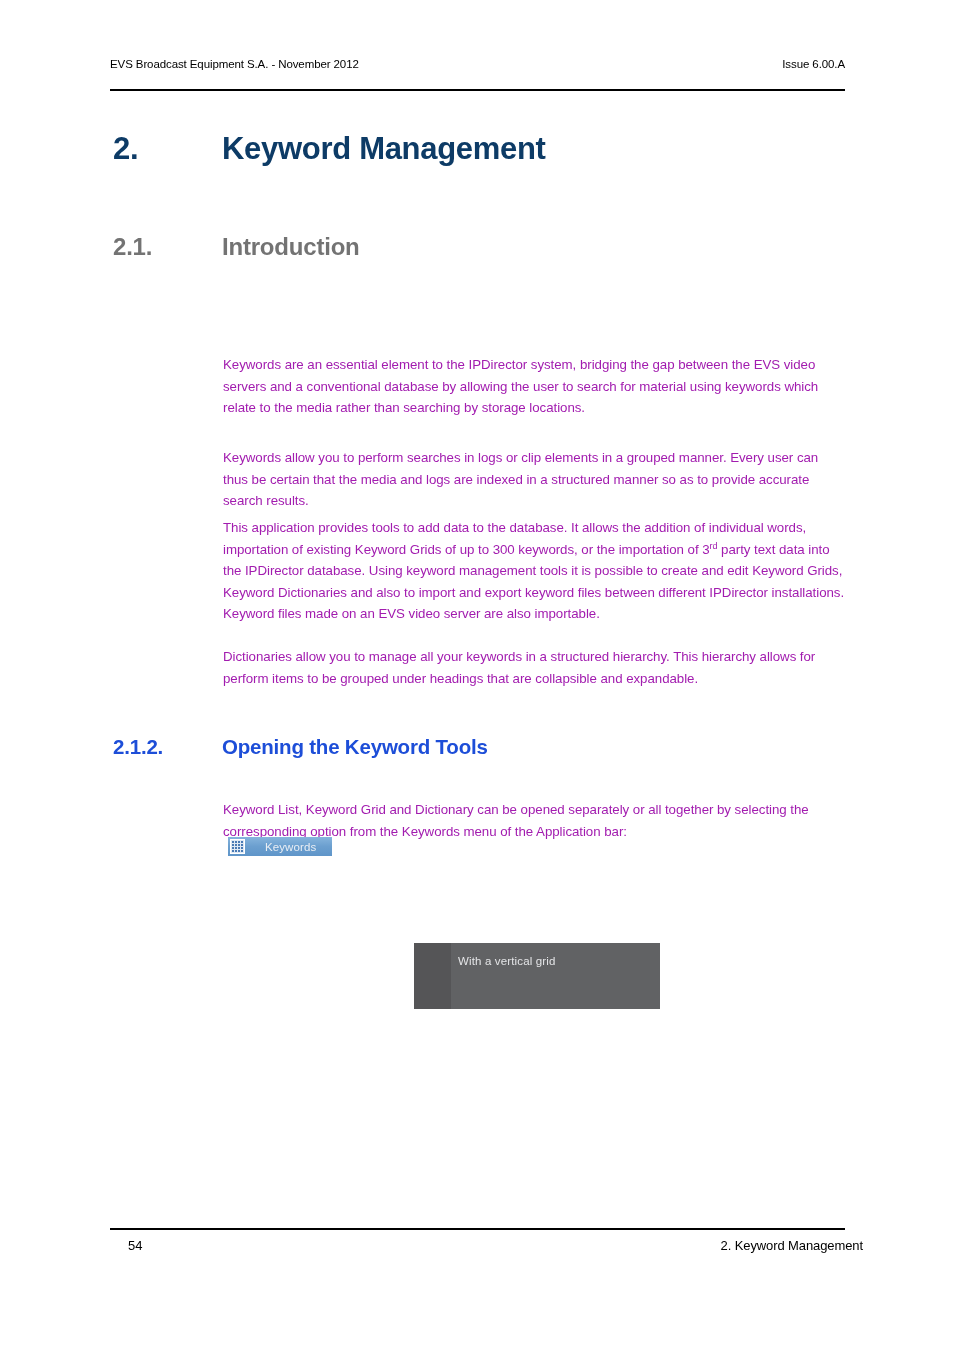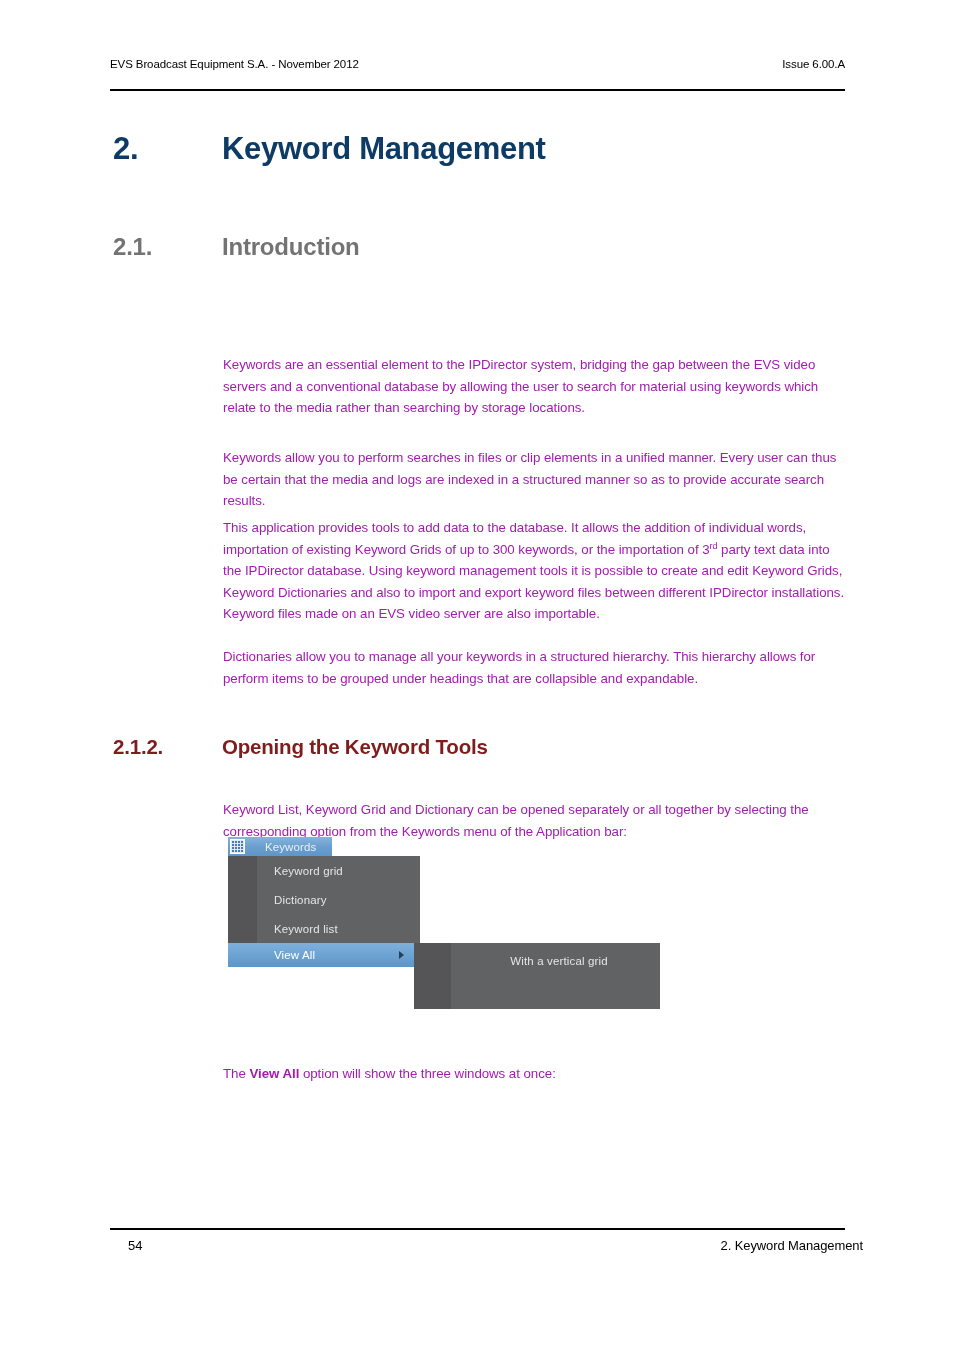--- a/index.html
+++ b/index.html
@@ -86,21 +86,21 @@
   }
   .h3 .num { width: 109px; flex: none; }
 
   .h3-b {
     position: absolute;
     left: 113px;
     top: 735px;
     width: 740px;
     font-size: 20.5px;
     font-weight: bold;
-    color: #7f1d1d;
+    color: #1d4ed8;
     letter-spacing: -0.2px;
     display: flex;
   }
   .h3-b .num { width: 109px; flex: none; }
 
   
   .para {
     position: absolute;
     left: 223px;
     width: 620px;
@@ -243,21 +243,20 @@
     height: 66px;
     background: #555557;
   }
   .submenu-item {
     position: absolute;
     left: 0;
     width: 246px;
     height: 28px;
     display: flex;
     align-items: center;
-    justify-content: center;
   }
   .submenu-item .si-label {
     font-size: 11.5px;
     color: #e4e5e7;
     margin-left: 44px;
     letter-spacing: 0.15px;
     white-space: nowrap;
   }
   .si-0 { top: 4px; }
   .si-1 { top: 32px; }
@@ -299,21 +298,21 @@
     <span>Keyword Management</span>
   </div>
 
   <div class="h2">
     <span class="num">2.1.</span>
     <span>Introduction</span>
   </div>
 
 
   <div class="para p1">Keywords are an essential element to the IPDirector system, bridging the gap between the EVS video servers and a conventional database by allowing the user to search for material using keywords which relate to the media rather than searching by storage locations.</div>
-  <div class="para p2">Keywords allow you to perform searches in files or clip elements in a unified manner. Every user can thus be certain that the media and logs are indexed in a structured manner so as to provide accurate search results.</div>
+  <div class="para p2">Keywords allow you to perform searches in logs or clip elements in a grouped manner. Every user can thus be certain that the media and logs are indexed in a structured manner so as to provide accurate search results.</div>
 
   <div class="para p3"><span>This application provides tools to add data to the database. It allows the addition of individual words, importation of existing Keyword Grids of up to 300 keywords, or the importation of 3</span><sup>rd</sup><span> party text data into the IPDirector database. Using keyword management tools it is possible to create and edit Keyword Grids, Keyword Dictionaries and also to import and export keyword files between different IPDirector installations. Keyword files made on an EVS video server are also importable.</span></div>
 
   <div class="para p4">Dictionaries allow you to manage all your keywords in a structured hierarchy. This hierarchy allows for perform items to be grouped under headings that are collapsible and expandable.</div>
 
   <div class="h3-b">
     <span class="num">2.1.2.</span>
     <span>Opening the Keyword Tools</span>
   </div>
 
@@ -321,52 +320,31 @@
 
   <div class="figure">
 
     <div class="menu-titlebar">
       <span class="grid-icon">
           <span class="gi-inner"></span>
         </span>
       <span class="menu-title-label">Keywords</span>
     </div>
 
-    <div class="menu-panel">
-      <div class="menu-gutter"></div>
-
-      <div class="menu-item mi-0">
-        <span class="mi-label">Keyword grid</span>
-      </div>
-
-      <div class="menu-item mi-1">
-        <span class="mi-label">Dictionary</span>
-      </div>
-
-      <div class="menu-item mi-2">
-        <span class="mi-label">Keyword list</span>
-      </div>
-
-      <div class="menu-item mi-3">
-        <span class="mi-label">View All</span>
-        <span class="submenu-arrow"></span>
-      </div>
-    </div>
 
     <div class="submenu">
       <div class="submenu-gutter"></div>
 
       <div class="submenu-item si-0">
         <span class="si-label">With a vertical grid</span>
       </div>
 
     </div>
   </div>
 
-  <div class="para p6"><span>The </span><b>View All</b><span> option will show the three windows at once:</span></div>
 
   <div class="footer-rule"></div>
   <div class="footer">
     <span>54</span>
     <span>2. Keyword Management</span>
   </div>
 
 </div>
 
 </body></html>

